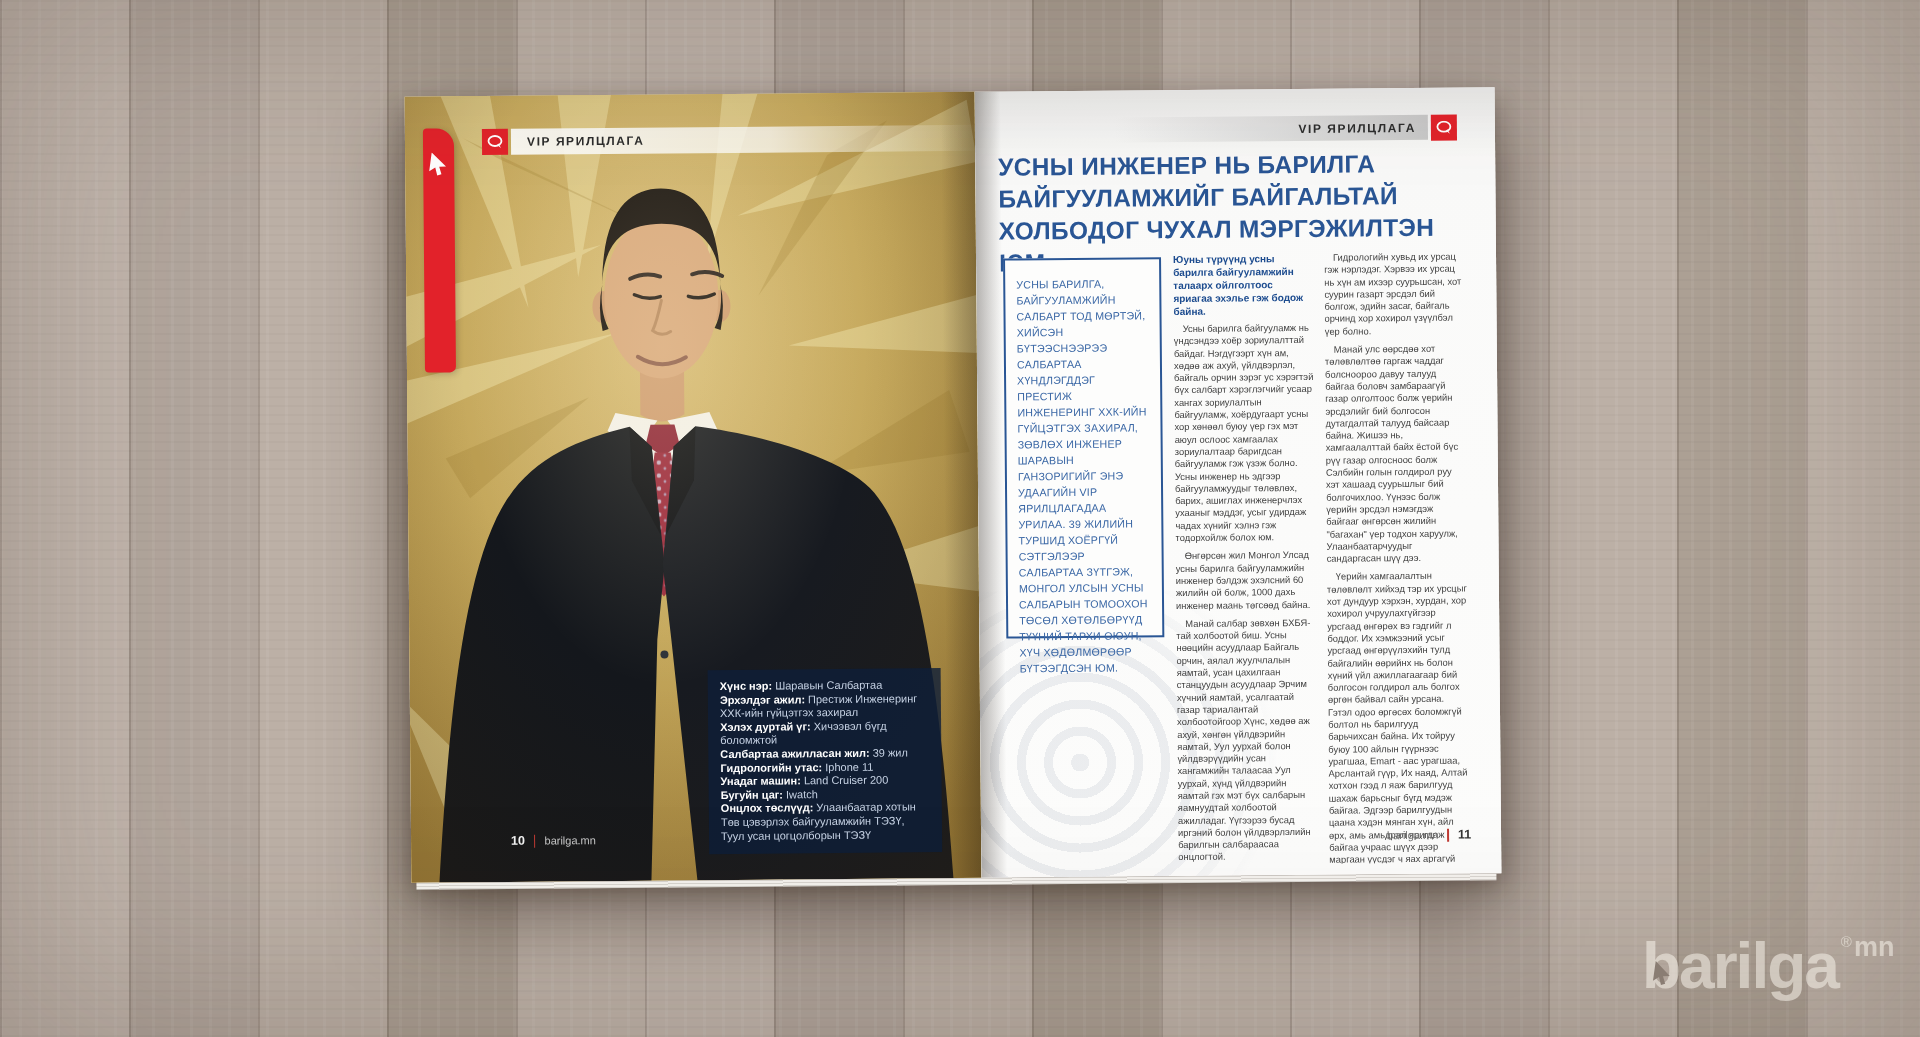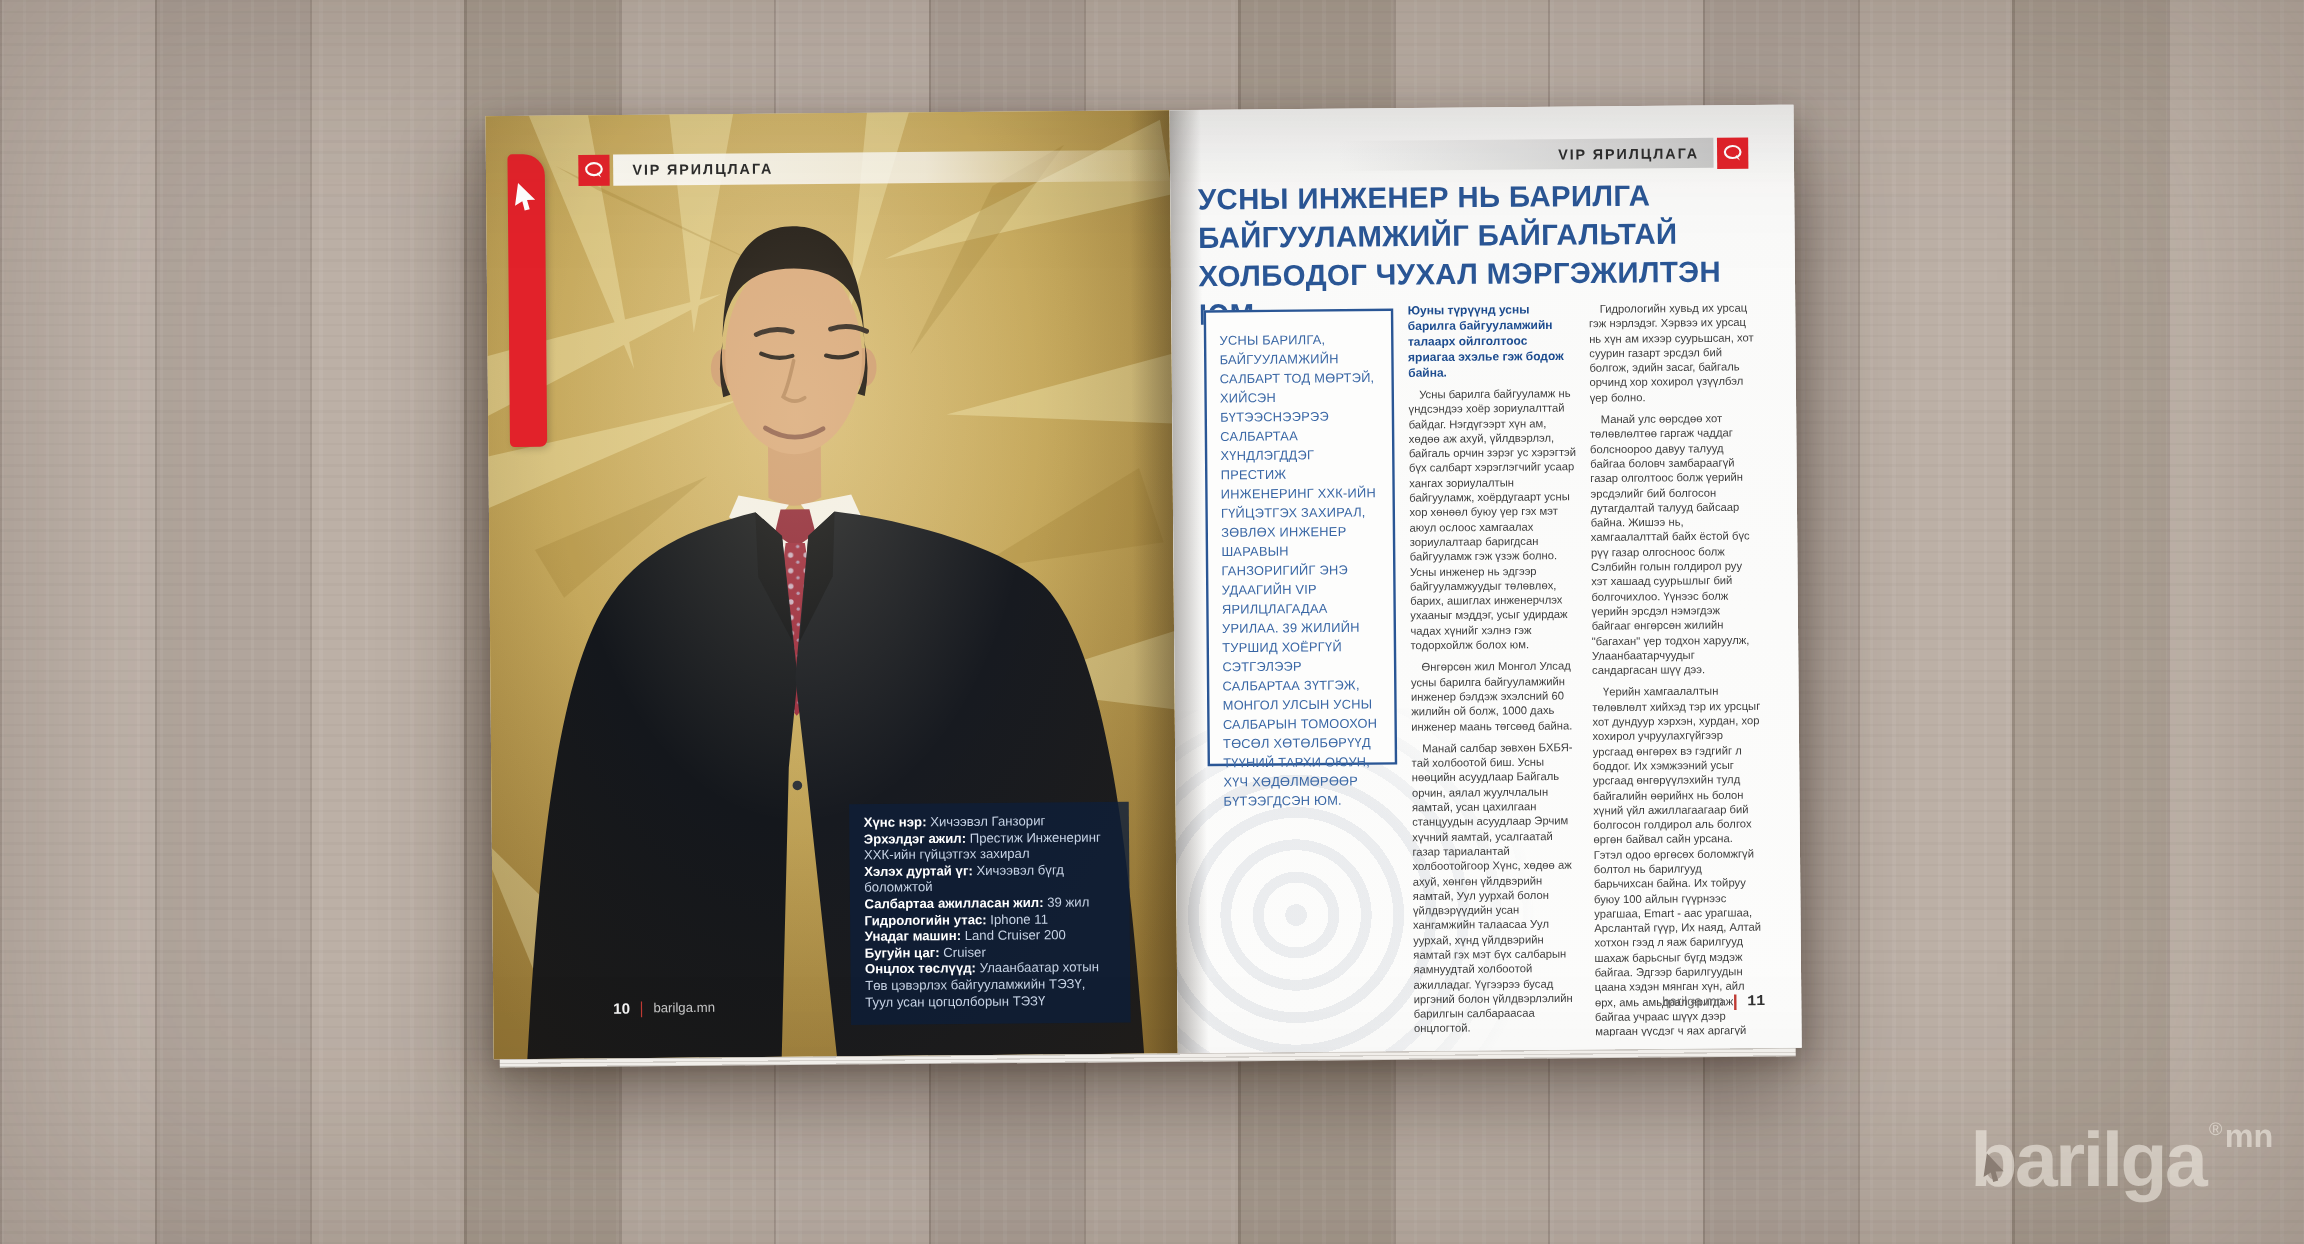--- a/index.html
+++ b/index.html
@@ -67,21 +67,21 @@
   .col-3{left:348px;}
   .lead{font-size:10px;line-height:13px;font-weight:bold;color:#1d4c8f;margin:0 0 5px 0;}
   .body-p{font-size:9.4px;line-height:12.3px;color:#3f3f3f;margin:0 0 6px 0;text-indent:9px;}
   .swirl{position:absolute;left:-60px;top:500px;width:380px;height:330px;z-index:1;
     background:repeating-radial-gradient(circle at 42% 52%, rgba(203,208,216,.34) 0 9px, rgba(255,255,255,0) 9px 27px);
     -webkit-mask-image:radial-gradient(circle at 42% 52%, #000 0 40%, transparent 72%);
             mask-image:radial-gradient(circle at 42% 52%, #000 0 40%, transparent 72%);}
   .footer-r{position:absolute;right:30px;top:740px;display:flex;align-items:center;gap:9px;z-index:5;}
   .footer-r .site{font-size:11px;color:#6e6e6e;}
   .footer-r .bar{width:1.5px;height:13px;background:#c03b34;}
-  .footer-r .num{font-size:12.5px;font-weight:bold;color:#333;font-family:Liberation Mono, monospace;}
+  .footer-r .num{font-size:12.5px;font-weight:bold;color:#333;}
   
   .brand{position:absolute;left:1642px;top:934px;color:rgba(243,238,230,.58);z-index:2;display:flex;}
   .brand .word{position:relative;font-size:64px;line-height:64px;font-weight:bold;letter-spacing:-2px;}
   .brand .word svg{position:absolute;left:9px;top:27px;}
   .brand .reg{font-size:15px;line-height:15px;margin:0 2px 38px 3px;}
   .brand .mn{font-size:27px;line-height:27px;font-weight:bold;margin-bottom:7px;letter-spacing:0;}
 </style>
 </head>
 <body>
 
@@ -172,27 +172,27 @@
         <svg width="16" height="14" viewBox="0 0 16 14">
           <ellipse cx="8" cy="6" rx="6.5" ry="5" fill="none" stroke="#fff" stroke-width="1.8"></ellipse>
           <path d="M10,10 L14,13 L11.5,8.5 Z" fill="#fff"></path>
         </svg>
       </div>
       <div class="strip-l">
         <span class="label">VIP ЯРИЛЦЛАГА</span>
       </div>
 
       <div class="info-box">
-        <div class="row"><b>Хүнс нэр:</b><span>Хичээвэл Ганзориг</span></div>
+        <div class="row"><b>Хүнс нэр:</b><span>Шаравын Салбартаа</span></div>
         <div class="row"><b>Эрхэлдэг ажил:</b><span>Престиж Инженеринг ХХК-ийн гүйцэтгэх захирал</span></div>
         <div class="row"><b>Хэлэх дуртай үг:</b><span>Хичээвэл бүгд боломжтой</span></div>
         <div class="row"><b>Салбартаа ажилласан жил:</b><span>39 жил</span></div>
         <div class="row"><b>Гидрологийн утас:</b><span>Iphone 11</span></div>
         <div class="row"><b>Унадаг машин:</b><span>Land Cruiser 200</span></div>
-        <div class="row"><b>Бугуйн цаг:</b><span>Cruiser</span></div>
+        <div class="row"><b>Бугуйн цаг:</b><span>Iwatch</span></div>
         <div class="row"><b>Онцлох төслүүд:</b><span>Улаанбаатар хотын Төв цэвэрлэх байгууламжийн ТЭЗҮ, Туул усан цогцолборын ТЭЗҮ</span></div>
       </div>
 
       <div class="footer-l">
         <span class="num">10</span>
         <span class="bar"></span>
         <span class="site">barilga.mn</span>
       </div>
 
       <div class="spine-l"></div>

